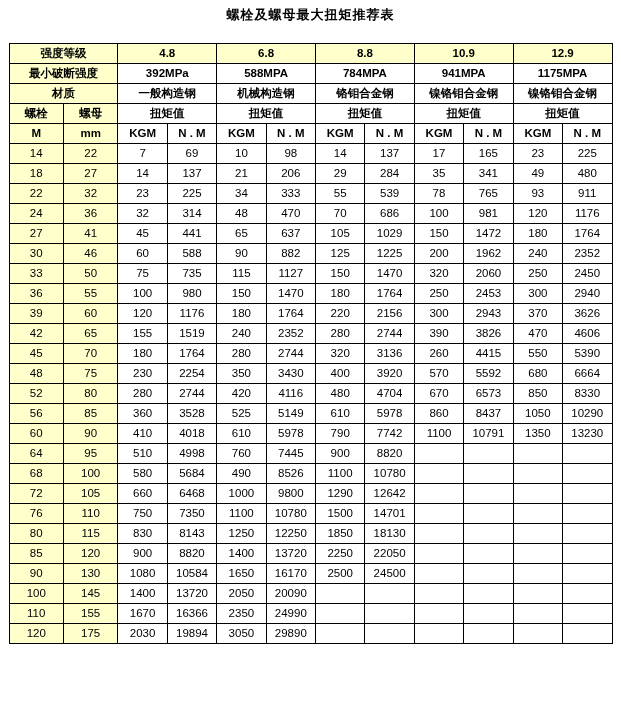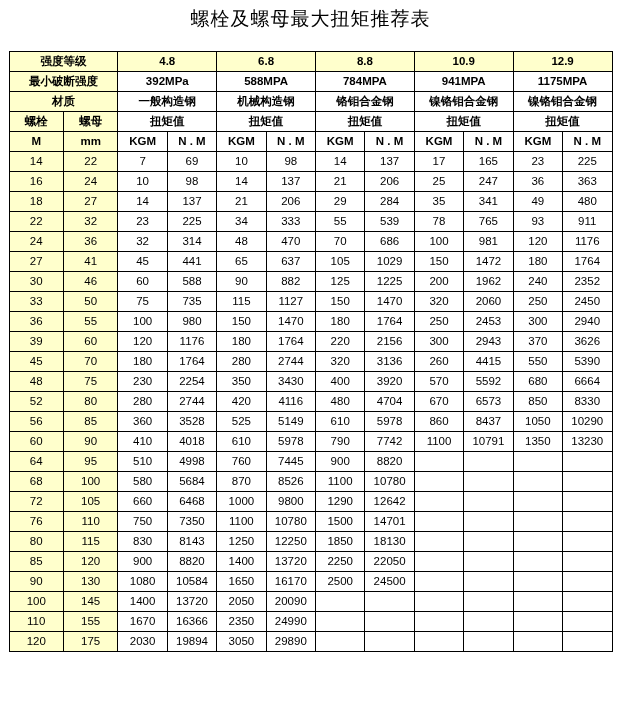--- a/index.html
+++ b/index.html
@@ -14,22 +14,22 @@
     color: #000000;
   }
   .page {
     width: 621px;
     height: 709px;
     position: relative;
     overflow: hidden;
   }
   .title {
     text-align: center;
-    font-size: 19px;
-    font-weight: normal;
+    font-size: 13px;
+    font-weight: bold;
     padding: 6px 0 7px 0;
     letter-spacing: 1px;
   }
   table.grid {
     border-collapse: collapse;
     width: 604px;
     margin: 12px auto;
     table-layout: fixed;
   }
   table.grid td {
@@ -155,34 +155,20 @@
           <td class="data">10</td>
           <td class="data">98</td>
           <td class="data">14</td>
           <td class="data">137</td>
           <td class="data">17</td>
           <td class="data">165</td>
           <td class="data">23</td>
           <td class="data">225</td>
         </tr>
         <tr>
-          <td class="side-yellow">16</td>
-          <td class="side-yellow">24</td>
-          <td class="data">10</td>
-          <td class="data">98</td>
-          <td class="data">14</td>
-          <td class="data">137</td>
-          <td class="data">21</td>
-          <td class="data">206</td>
-          <td class="data">25</td>
-          <td class="data">247</td>
-          <td class="data">36</td>
-          <td class="data">363</td>
-        </tr>
-        <tr>
           <td class="side-yellow">18</td>
           <td class="side-yellow">27</td>
           <td class="data">14</td>
           <td class="data">137</td>
           <td class="data">21</td>
           <td class="data">206</td>
           <td class="data">29</td>
           <td class="data">284</td>
           <td class="data">35</td>
           <td class="data">341</td>
@@ -281,20 +267,34 @@
           <td class="data">180</td>
           <td class="data">1764</td>
           <td class="data">220</td>
           <td class="data">2156</td>
           <td class="data">300</td>
           <td class="data">2943</td>
           <td class="data">370</td>
           <td class="data">3626</td>
         </tr>
         <tr>
+          <td class="side-yellow">42</td>
+          <td class="side-yellow">65</td>
+          <td class="data">155</td>
+          <td class="data">1519</td>
+          <td class="data">240</td>
+          <td class="data">2352</td>
+          <td class="data">280</td>
+          <td class="data">2744</td>
+          <td class="data">390</td>
+          <td class="data">3826</td>
+          <td class="data">470</td>
+          <td class="data">4606</td>
+        </tr>
+        <tr>
           <td class="side-yellow">45</td>
           <td class="side-yellow">70</td>
           <td class="data">180</td>
           <td class="data">1764</td>
           <td class="data">280</td>
           <td class="data">2744</td>
           <td class="data">320</td>
           <td class="data">3136</td>
           <td class="data">260</td>
           <td class="data">4415</td>
@@ -369,21 +369,21 @@
           <td class="empty"></td>
           <td class="empty"></td>
           <td class="empty"></td>
           <td class="empty"></td>
         </tr>
         <tr>
           <td class="side-yellow">68</td>
           <td class="side-yellow">100</td>
           <td class="data">580</td>
           <td class="data">5684</td>
-          <td class="data">870</td>
+          <td class="data">490</td>
           <td class="data">8526</td>
           <td class="data">1100</td>
           <td class="data">10780</td>
           <td class="empty"></td>
           <td class="empty"></td>
           <td class="empty"></td>
           <td class="empty"></td>
         </tr>
         <tr>
           <td class="side-yellow">72</td>

